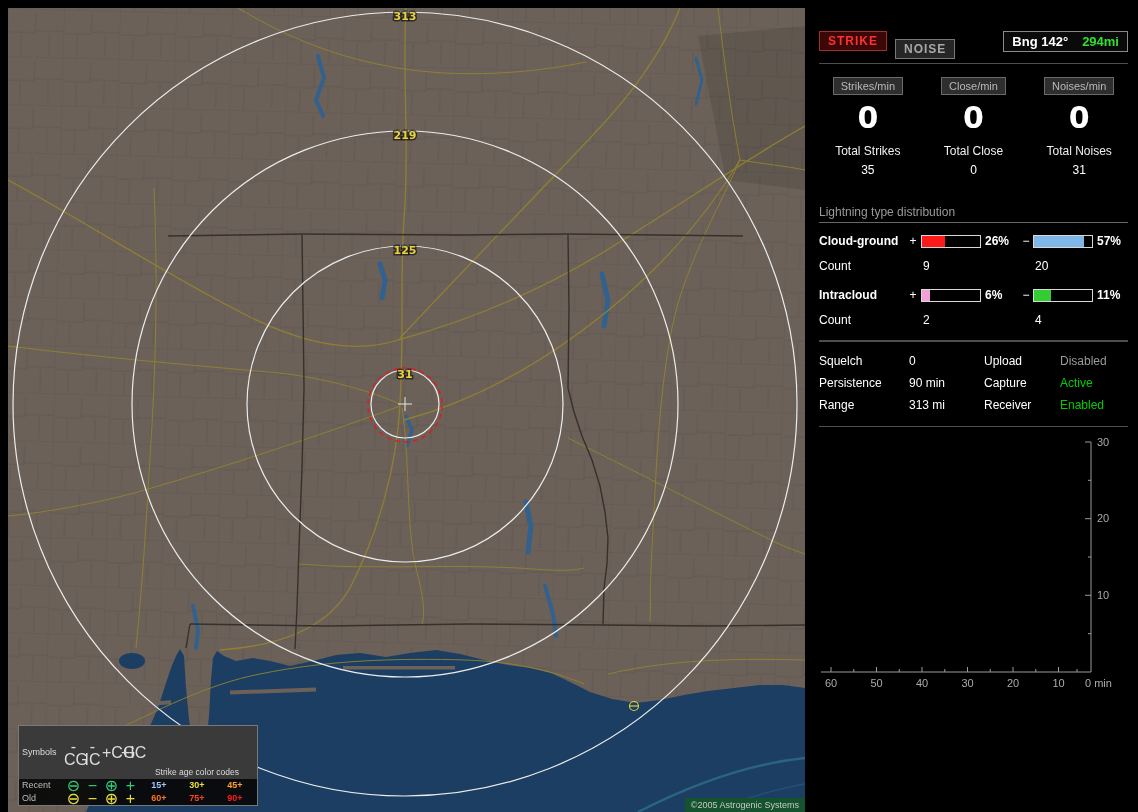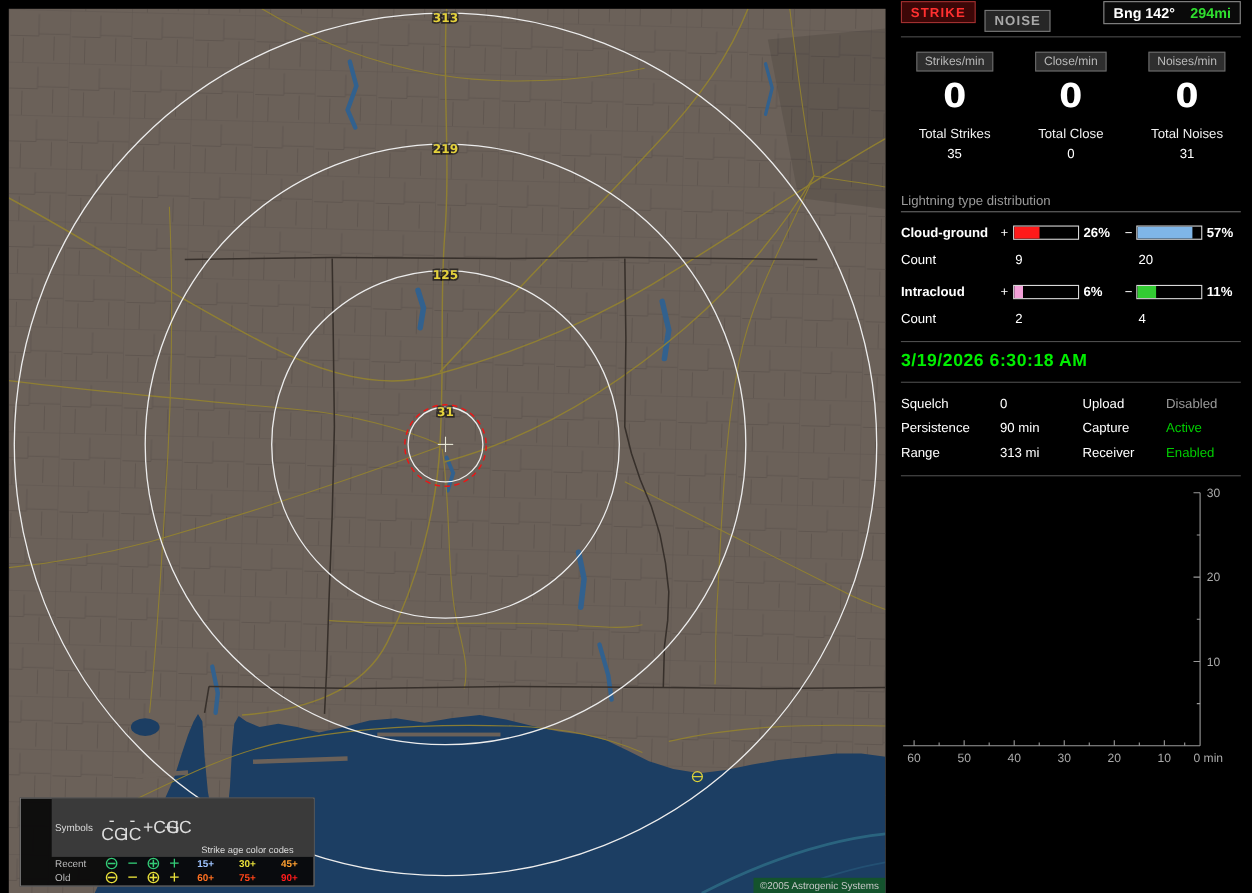--- a/index.html
+++ b/index.html
@@ -5,33 +5,33 @@
   html,body{margin:0;padding:0;background:#000;}
   .screen{position:relative;width:1138px;height:812px;background:#000;overflow:hidden;
           font-family:"Liberation Sans",sans-serif;-webkit-font-smoothing:antialiased;}
 
   
   .map-wrap{position:absolute;left:8px;top:8px;width:797px;height:804px;background:#6b6159;overflow:hidden;}
   .map-wrap svg{display:block;}
 
   
   .legend{position:absolute;left:10px;bottom:6px;width:238px;background:rgba(8,8,8,.93);
-          border:1px solid #787878;color:#ccc;font-size:9px;line-height:13px;padding-left:28px;}
+          border:1px solid #787878;color:#ccc;font-size:9px;line-height:13px;}
   .lg-row{display:grid;grid-template-columns:42px 19px 19px 19px 19px 38px 38px 38px;align-items:center;padding:0 3px;}
   .lg-head{background:#3a3a3a;color:#ddd;}
   .lg-age-title{grid-column:6 / span 3;text-align:center;font-size:8.5px;margin-top:40px;}
   .lg-sym{text-align:center;font-size:16px;}
   .lg-age{text-align:center;font-weight:bold;}
   .lg-label{color:#bbb;}
 
   .copyright{position:absolute;right:0;bottom:0;background:#14532d;color:#c8c8c8;font-size:9px;padding:2px 6px;}
 
   
   .panel{position:absolute;left:813px;top:0;width:325px;height:652px;box-sizing:border-box;
-         padding:0 10px 0 6px;color:#fff;font-size:12px;}
+         padding:30px 10px 0 6px;color:#fff;font-size:12px;}
   .sep{border-top:1px solid #4d4d4d;margin:0;}
 
   .topbar{display:flex;align-items:center;gap:8px;height:22px;}
   .btn-strike{background:#3c0707;border:1px solid #a03030;color:#ff3030;font-weight:bold;
               font-size:12px;padding:2px 8px;letter-spacing:1px;cursor:default;}
   .btn-noise{background:#262626;border:1px solid #777;color:#a8a8a8;font-weight:bold;
              font-size:12px;padding:2px 8px;letter-spacing:1px;cursor:default;margin-top:15px;}
   .spacer{flex:1;}
   .bng-box{display:flex;align-items:center;gap:14px;border:1px solid #8a8a8a;background:#0a0a0a;
            padding:2px 8px;font-weight:bold;font-size:13px;}
@@ -272,21 +272,20 @@
       <span></span>
       <span class="cnt">2</span>
       <span></span>
         <span></span>
       <span class="cnt">4</span>
       <span></span>
     </div>
 
     <div class="sep" style="margin-top:13px;"></div>
 
-    <div class="datetime">3/19/2026 6:30:18 AM</div>
 
     <div class="sep"></div>
 
     <div class="settings">
       <span>Squelch</span>
       <span>0</span>
       <span>Upload</span>
       <span style="color: rgb(154, 154, 154);">Disabled</span>
 
       <span>Persistence</span>

